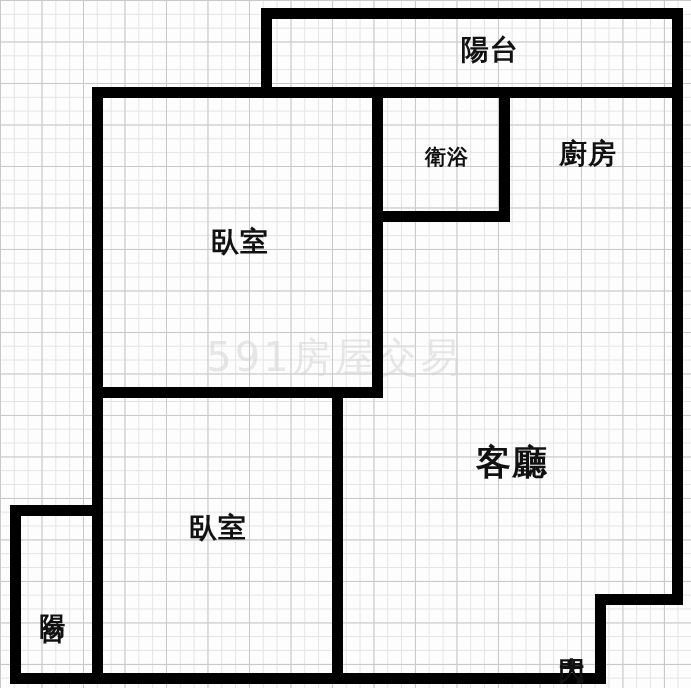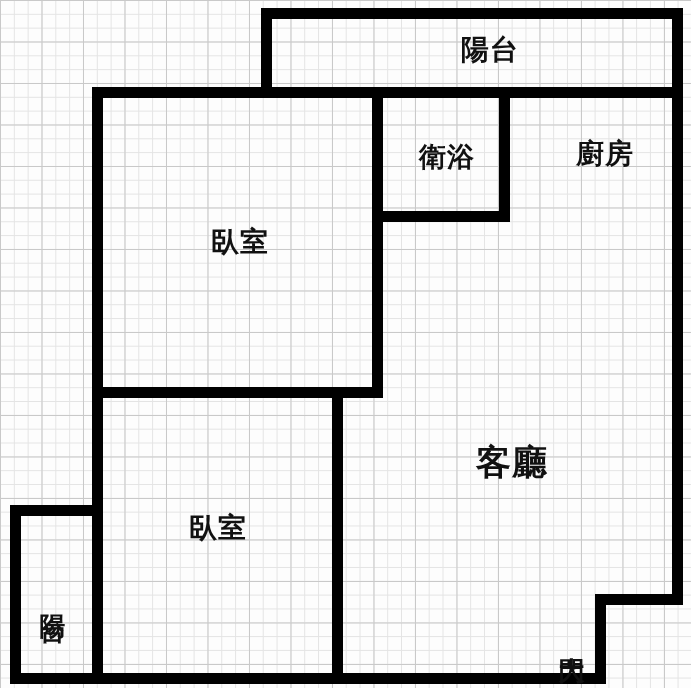--- a/index.html
+++ b/index.html
@@ -51,43 +51,44 @@
     letter-spacing: 3px;
     white-space: nowrap;
     pointer-events: none;
   }
 </style>
 </head>
 <body>
 
 <div class="plan">
 
+  <div class="watermark" style="left:335px; top:357px;">591房屋交易</div>
 
   <div class="wall" style="left:261px; top:8px;   width:422px; height:11px;"></div>
   <div class="wall" style="left:261px; top:8px;   width:11px;  height:90px;"></div>
   <div class="wall" style="left:672px; top:8px;   width:11px;  height:597px;"></div>
   <div class="wall" style="left:92px;  top:87px;  width:591px; height:11px;"></div>
   <div class="wall" style="left:92px;  top:87px;  width:11px;  height:597px;"></div>
   <div class="wall" style="left:10px;  top:673px; width:596px; height:11px;"></div>
   <div class="wall" style="left:10px;  top:505px; width:11px;  height:179px;"></div>
   <div class="wall" style="left:10px;  top:505px; width:93px;  height:11px;"></div>
   <div class="wall" style="left:595px; top:594px; width:88px;  height:11px;"></div>
   <div class="wall" style="left:595px; top:594px; width:11px;  height:90px;"></div>
 
   <div class="wall" style="left:372px; top:87px;  width:11px;  height:311px;"></div>
   <div class="wall" style="left:92px;  top:387px; width:291px; height:11px;"></div>
   <div class="wall" style="left:332px; top:387px; width:11px;  height:297px;"></div>
   <div class="wall" style="left:499px; top:87px;  width:11px;  height:135px;"></div>
   <div class="wall" style="left:372px; top:211px; width:138px; height:11px;"></div>
 
   <div class="room-label" style="left:490px; top:50px;  font-size:28px;">陽台</div>
 
-  <div class="room-label" style="left:447px; top:157px; font-size:27px;">衛浴</div>
+  <div class="room-label" style="left:447px; top:157px; font-size:21px;">衛浴</div>
 
-  <div class="room-label" style="left:605px; top:154px; font-size:28px;">廚房</div>
+  <div class="room-label" style="left:588px; top:154px; font-size:28px;">廚房</div>
 
   <div class="room-label" style="left:240px; top:242px; font-size:28px;">臥室</div>
 
   <div class="room-label" style="left:218px; top:528px; font-size:28px;">臥室</div>
 
   <div class="room-label" style="left:512px; top:463px; font-size:35px;">客廳</div>
 
   <div class="room-label vertical" style="left:53px; top:596px; font-size:26px;">陽台</div>
 
   <div class="room-label vertical" style="left:572px; top:639px; font-size:26px;">大門</div>

